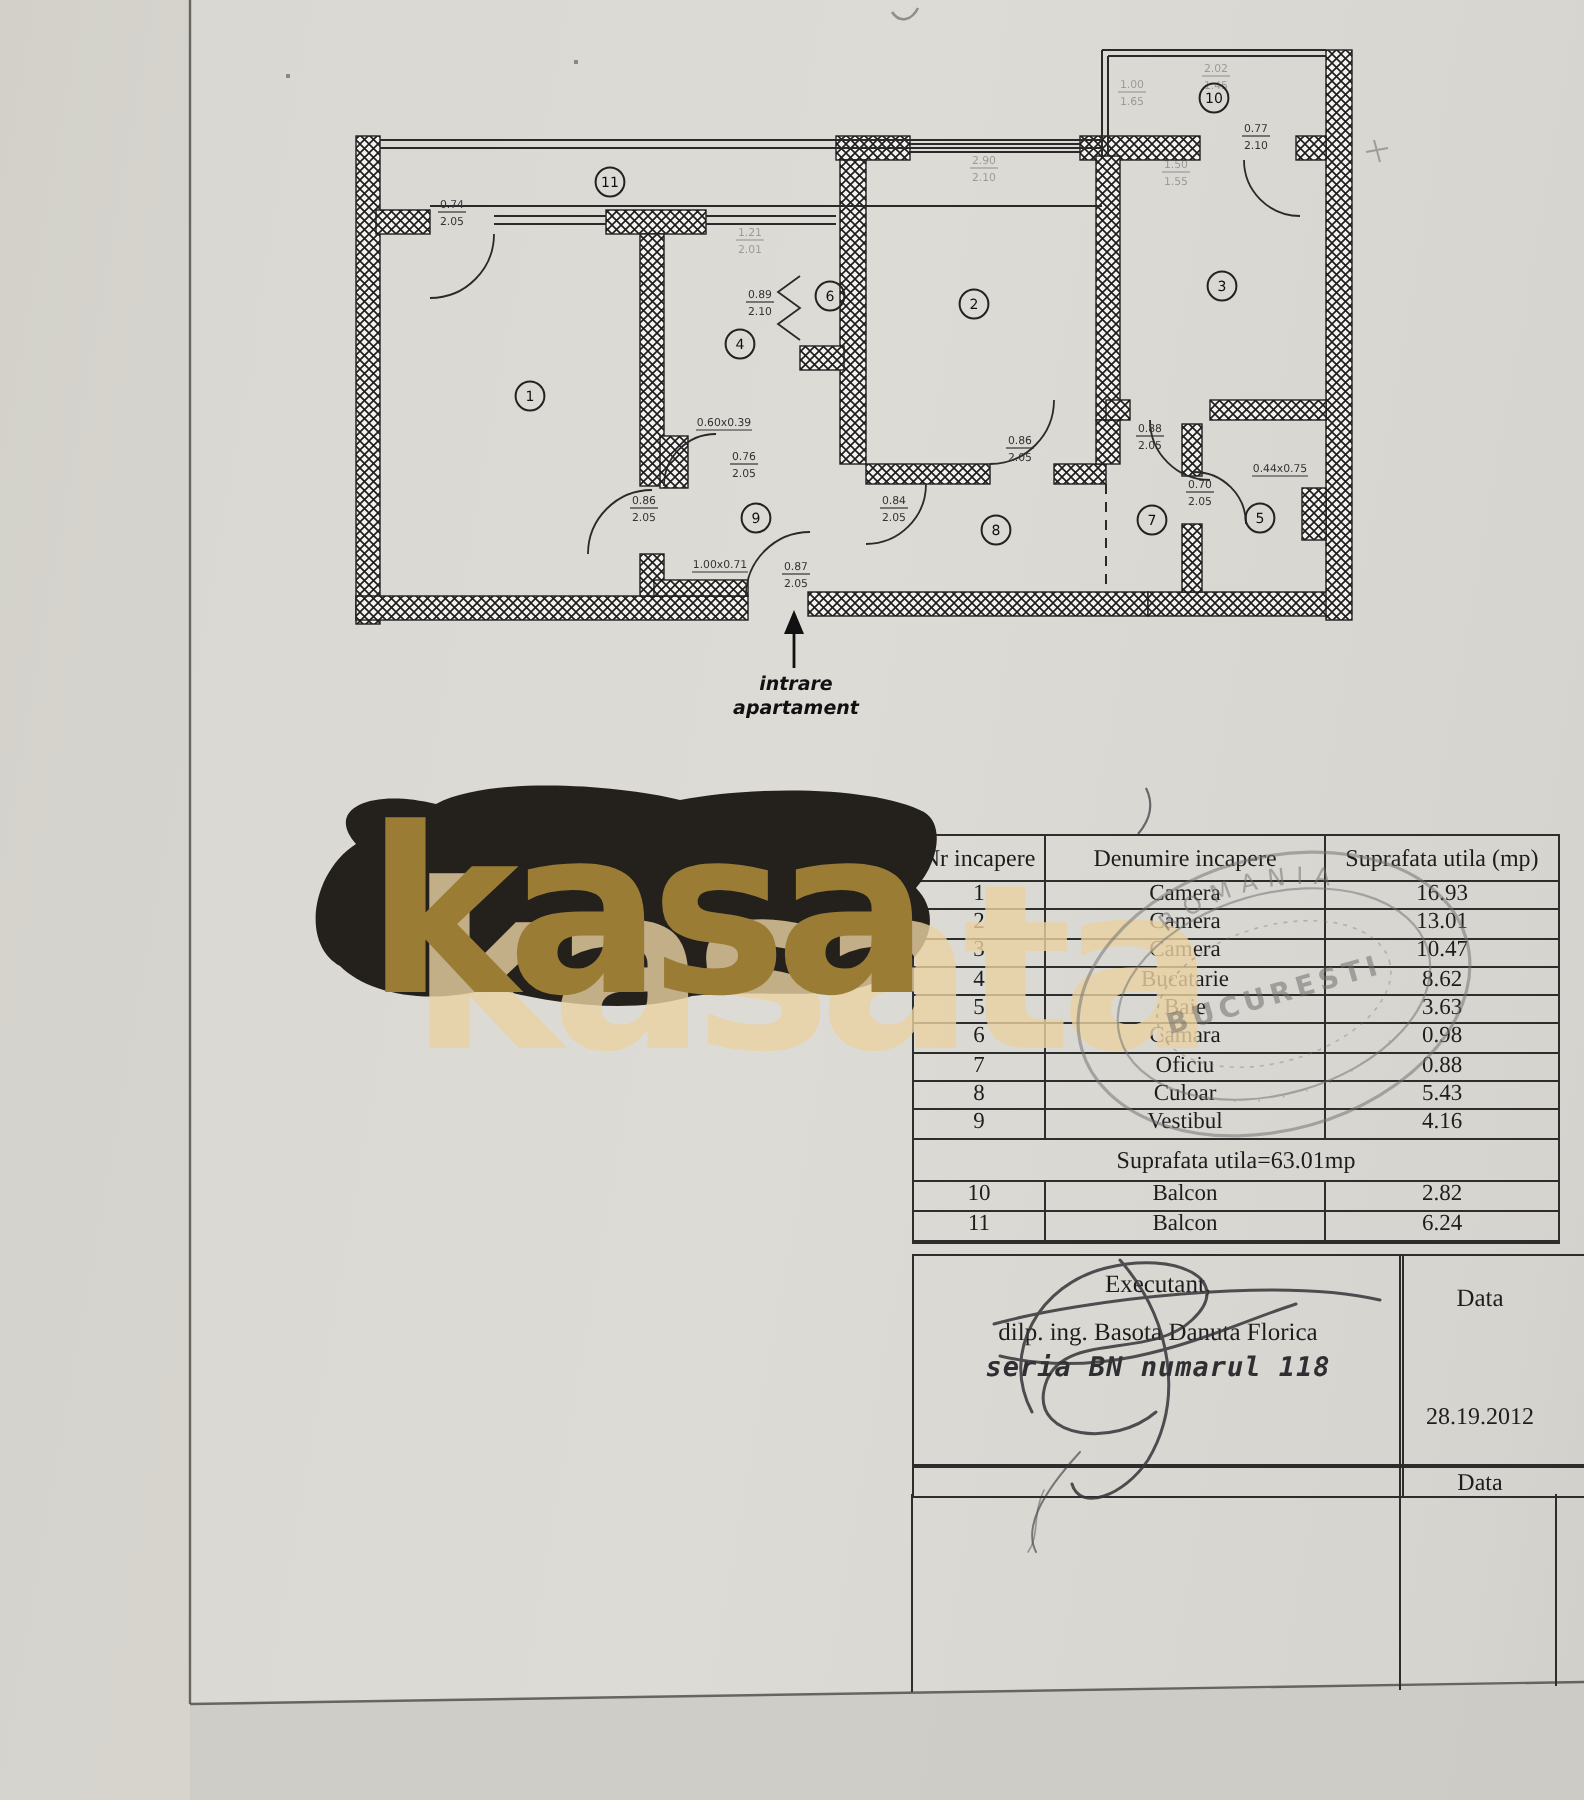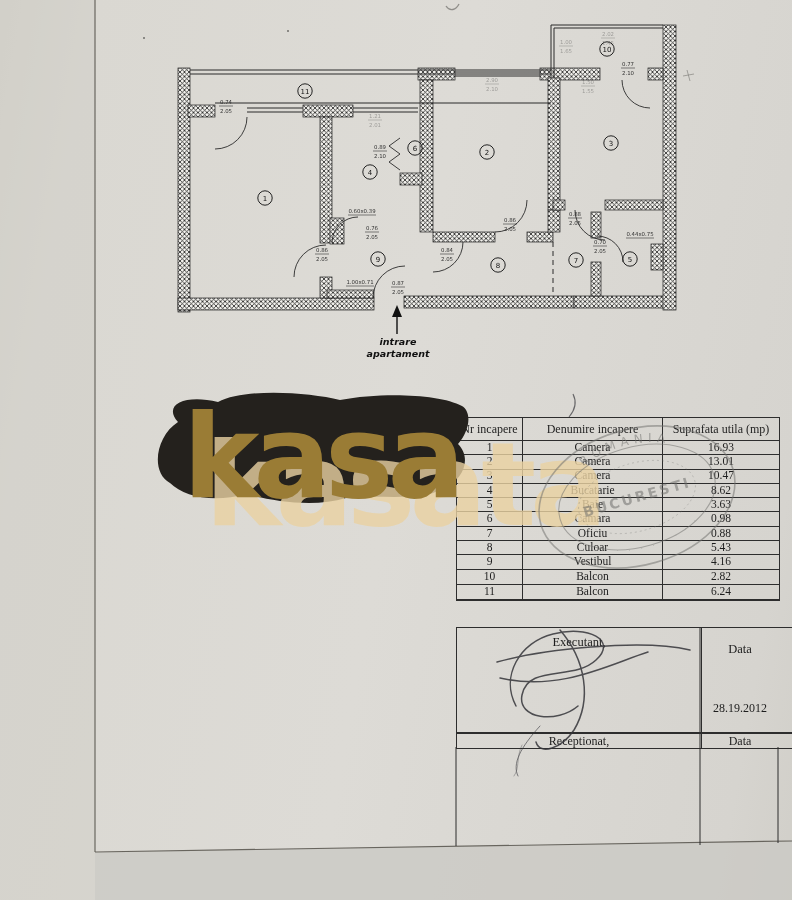--- a/index.html
+++ b/index.html
@@ -270,42 +270,46 @@
       <div class="trow" style="height: 13.3px;">
         <div class="tcell">8</div>
         <div class="tcell">Culoar</div>
         <div class="tcell">5.43</div>
       </div>
       <div class="trow" style="height: 13.3px;">
         <div class="tcell">9</div>
         <div class="tcell">Vestibul</div>
         <div class="tcell">4.16</div>
       </div>
+      <div class="trow merged" style="height: 20px;">
+        <div class="tcell">Suprafata utila=63.01mp</div>
+      </div>
       <div class="trow" style="height: 14px;">
         <div class="tcell">10</div>
         <div class="tcell">Balcon</div>
         <div class="tcell">2.82</div>
       </div>
       <div class="trow" style="height: 14px;">
         <div class="tcell">11</div>
         <div class="tcell">Balcon</div>
         <div class="tcell">6.24</div>
       </div>
     </div>
 
   <div class="box" style="left:456px;top:627px;width:322px;height:105px;">
     <div class="vdiv" style="left:244px;"></div>
     <div class="lbl" style="left:0;width:244px;top:7px;text-align:center;font-size:12.5px;">Executant,</div>
+    <div class="lbl" style="left:0;width:244px;top:31px;text-align:center;font-size:12.5px;">dilp. ing. Basota Danuta Florica</div>
+    <div class="lbl" style="left:0;width:244px;top:48px;text-align:center;font-size:13.5px;font-style:italic;font-weight:bold;font-family:'DejaVu Sans Mono',monospace;letter-spacing:0.5px;color:#2f2f33;">seria BN numarul 118</div>
     <div class="lbl" style="left:244px;width:78px;top:14px;text-align:center;font-size:12.5px;">Data</div>
     <div class="lbl" style="left:244px;width:78px;top:33px;text-align:center;font-size:12px;margin-top:40px;">28.19.2012</div>
   </div>
 
   <div class="box" style="left:456px;top:732px;width:322px;height:15px;">
     <div class="vdiv" style="left:244px;"></div>
-    <div class="lbl" style="left:0;width:244px;top:1px;text-align:center;font-size:12px;">Receptionat,</div>
     <div class="lbl" style="left:244px;width:78px;top:1px;text-align:center;font-size:12px;">Data</div>
   </div>
 
   <svg id="stamp" width="792" height="900">
     <g transform="translate(637,497) rotate(-16)" opacity="0.52" fill="none" stroke="#71716e">
       <ellipse rx="100" ry="68" stroke-width="1.6"></ellipse>
       <ellipse rx="80" ry="50" stroke-width="1.1"></ellipse>
       <ellipse rx="60" ry="34" stroke-width="0.8" stroke-dasharray="2,3" opacity="0.7"></ellipse>
       <path id="stArc" d="M -70 -22 A 74 47 0 0 1 70 -20" stroke="none"></path>
       <path id="stArcB" d="M -68 26 A 74 47 0 0 0 68 24" stroke="none"></path>

